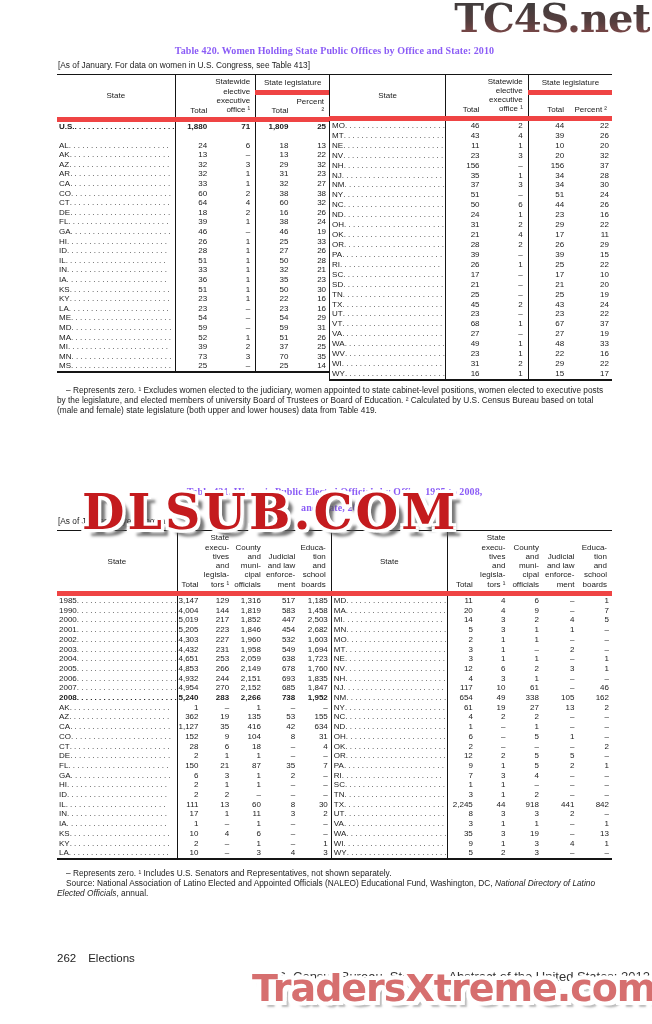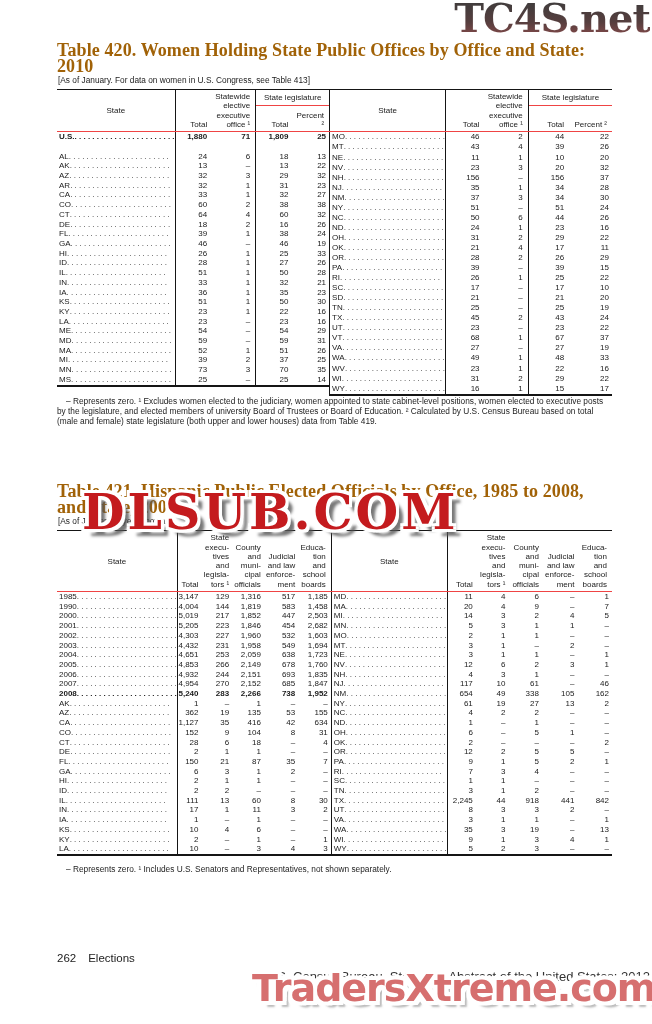--- a/index.html
+++ b/index.html
@@ -2,31 +2,31 @@
 <html><head>
 <meta charset="utf-8">
 <style>
   html,body{margin:0;padding:0;background:#fff;}
   .page{position:relative;width:652px;height:1024px;background:#fff;overflow:hidden;
         font-family:"Liberation Sans",sans-serif;color:#1a1a1a;}
 
   
   .sec420{position:absolute;left:57px;top:43px;width:555px;}
   .sec421{position:absolute;left:57px;top:484px;width:555px;}
-  .title{font-family:"Liberation Serif",serif;font-weight:bold;font-size:18px;
-         line-height:15.5px;color:#a16207;letter-spacing:.1px;}
+  .title{font-family:"Liberation Serif",serif;font-weight:bold;font-size:10px;
+         line-height:15.5px;color:#8b5cf6;letter-spacing:.1px;text-align:center;}
   .bracket{font-size:8.3px;color:#222;margin:1px 0 4px 1px;}
 
   
   .tblwrap{display:flex;}
   table.tbl{border-collapse:collapse;table-layout:fixed;
             border-top:1px solid #151515;border-bottom:2px solid #151515;}
   table.rt{border-left:1px solid #151515;}
   thead th{font-weight:normal;font-size:8px;color:#1a1a1a;
-           border-bottom:1px solid #ef4444;vertical-align:bottom;text-align:right;
+           border-bottom:5px solid #ef4444;vertical-align:bottom;text-align:right;
            padding:2px 5px 2px 0;}
   th.pre{white-space:pre-line;line-height:9.3px;}
   th.hstate{vertical-align:middle;text-align:center;padding:0;}
   th.hspan{text-align:center;vertical-align:middle;height:13px;padding:1px 0;}
   .s421 thead th{height:56px;}
   .s421 thead th.hstate{height:auto;}
   tbody td{font-size:8px;line-height:9.6px;height:9.6px;padding:0;color:#1a1a1a;}
   .s421 tbody td{line-height:9.7px;height:9.7px;}
   td.num{text-align:right;padding-right:5px;}
   td.num:last-child{padding-right:3px;}
@@ -1532,20 +1532,21 @@
               <td class="num">3</td>
               <td class="num">–</td>
               <td class="num">–</td>
             </tr>
           </tbody>
       </table>
     </div>
 
     <div class="fnotes" style="margin-top:8px">
       <p>– Represents zero. ¹ Includes U.S. Senators and Representatives, not shown separately.</p>
+      <p><span>Source: National Association of Latino Elected and Appointed Officials (NALEO) Educational Fund, Washington, DC, </span><span class="it">National Directory of Latino Elected Officials</span><span>, annual.</span></p>
     </div>
   </section>
 
   <div class="pageno">
     <span>262</span><span class="gap"></span><span>Elections</span>
   </div>
   <div class="srcline">U.S. Census Bureau, Statistical Abstract of the United States: 2012</div>
 
   <div class="wm wm-mid">DLSUB.COM</div>
   <div class="wm wm-bot">TradersXtreme.com</div>

